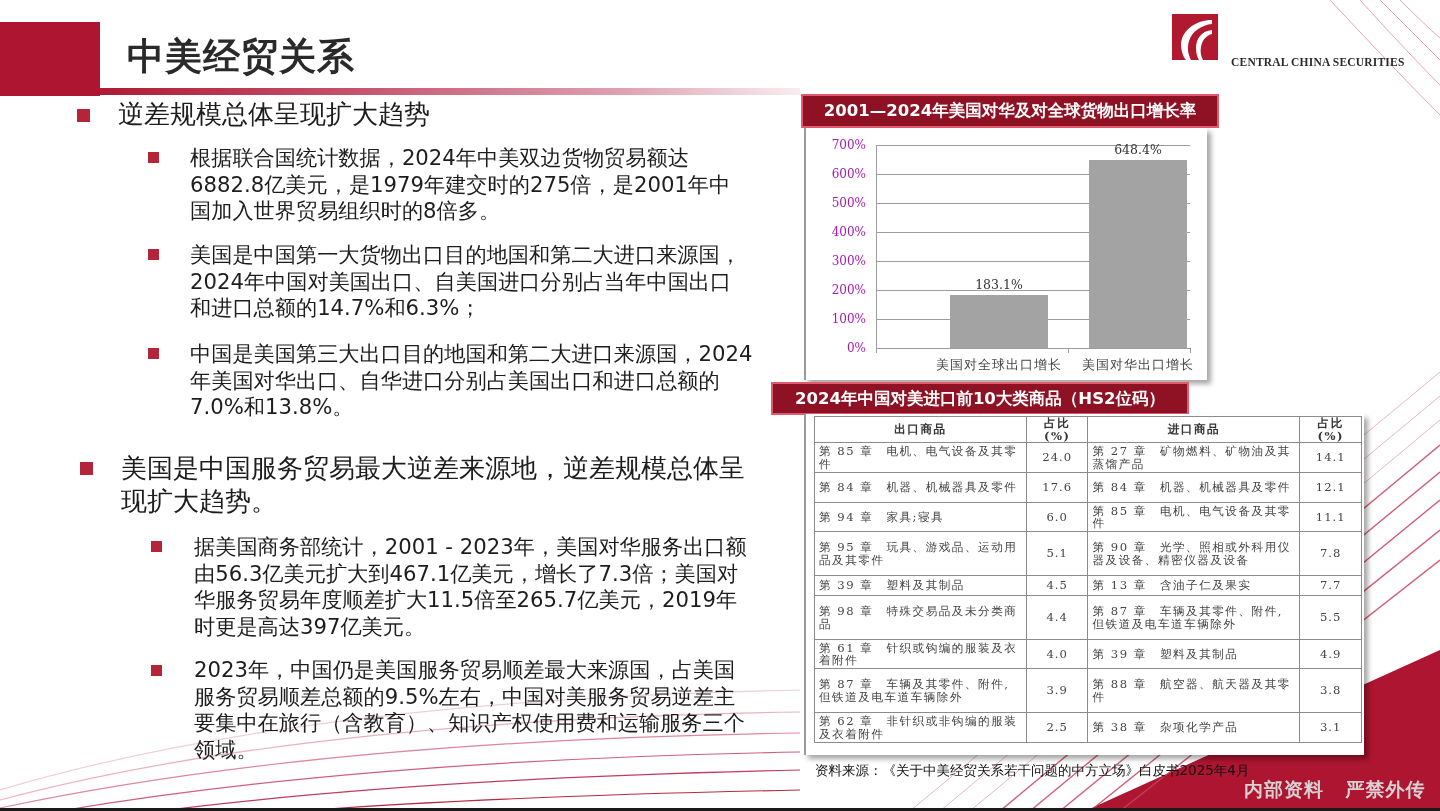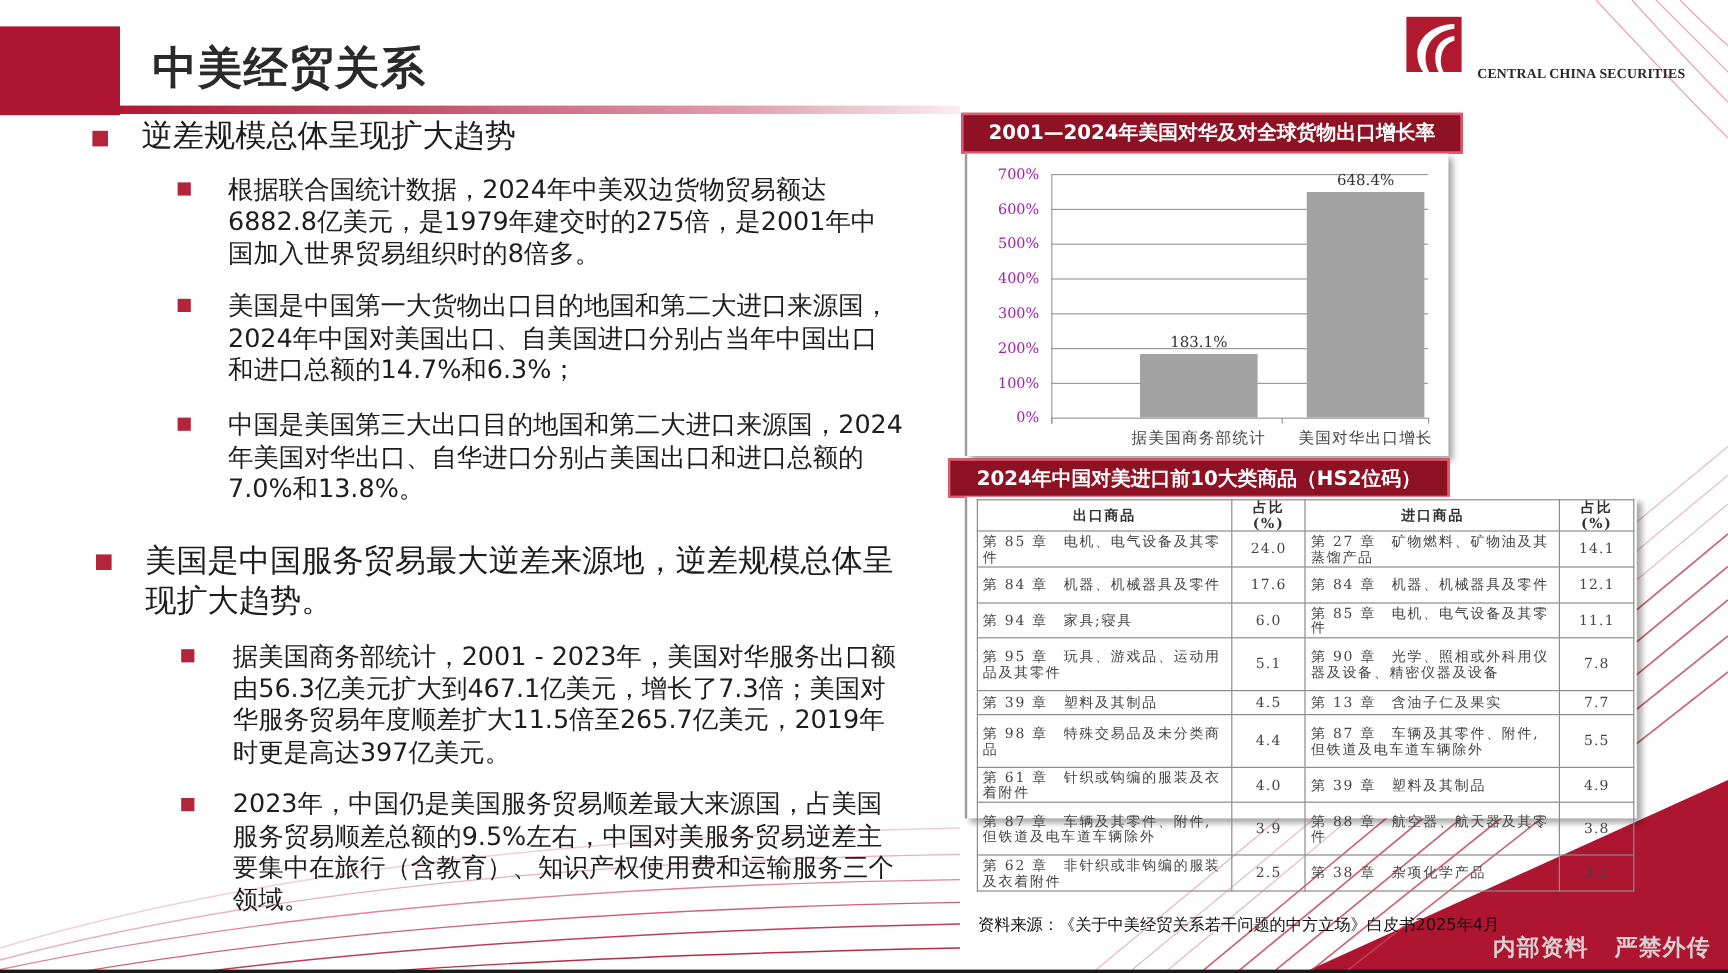--- a/index.html
+++ b/index.html
@@ -29,21 +29,21 @@
   
   .panel-hdr { position: absolute; background: #8e1224; color: #ffffff; font-weight: bold; font-size: 16.5px; text-align: center; line-height: 30px; border: 2px solid #e25a6e; font-family: "DejaVu Sans", sans-serif; }
   .chart-box { position: absolute; left: 804px; top: 128px; width: 403px; height: 252px; background: #fff; border-left: 2px solid #9a9a9a; box-shadow: 4px 4px 5px rgba(0,0,0,0.35); }
   .chart-inner { position: absolute; left: 0; top: 0; width: 100%; height: 100%; }
   .ytick { position: absolute; left: 12px; width: 48px; text-align: right; font-family: "DejaVu Serif", serif; font-size: 12px; color: #a21caf; line-height: 14px; }
   .gridline { position: absolute; left: 70px; width: 314px; height: 1px; background: #9c9c9c; }
   .bar { position: absolute; background: #a3a3a3; }
   .bar-label { position: absolute; font-family: "DejaVu Serif", serif; font-size: 12.5px; color: #333; text-align: center; width: 100px; }
   .cat-label { position: absolute; font-family: "DejaVu Serif", serif; font-size: 13px; color: #444; text-align: center; width: 160px; letter-spacing: 1px; }
 
-  .table-box { position: absolute; left: 804px; top: 414px; width: 403px; height: 268px; background: #fff; border-left: 2px solid #9a9a9a; box-shadow: 4px 4px 5px rgba(0,0,0,0.35); }
+  .table-box { position: absolute; left: 804px; top: 414px; width: 403px; height: 341px; background: #fff; border-left: 2px solid #9a9a9a; box-shadow: 4px 4px 5px rgba(0,0,0,0.35); }
   table.goods { position: absolute; left: 8px; top: 2px; width: 555px; border-collapse: collapse; font-family: "DejaVu Serif", serif; color: #444; }
   table.goods td, table.goods th { border: 1px solid #8c8c8c; font-size: 11.6px; line-height: 12.5px; padding: 0 4px; vertical-align: middle; font-weight: normal; }
   table.goods th { font-weight: bold; color: #333; letter-spacing: 1.5px; text-align: center; height: 24px; }
   table.goods td.num { text-align: center; width: 62px; letter-spacing: 1px; }
   table.goods td.item { width: 215px; letter-spacing: 1.5px; }
 
   .source { position: absolute; left: 815px; top: 762px; font-size: 13.5px; color: #111; font-family: "DejaVu Sans", sans-serif; }
   .watermark { position: absolute; left: 1244px; top: 777px; font-size: 19px; font-weight: bold; color: #d8d0d2; font-family: "DejaVu Sans", sans-serif; letter-spacing: 1px; word-spacing: 14px; }
   .bottom-line { position: absolute; left: 0; bottom: 0; width: 1440px; height: 3px; background: #1a1a1a; }
 </style>
@@ -133,32 +133,32 @@
       <div class="ytick" style="top: 97px;">400%</div>
       <div class="gridline" style="top: 104px;"></div>
       <div class="ytick" style="top: 68px;">500%</div>
       <div class="gridline" style="top: 75px;"></div>
       <div class="ytick" style="top: 39px;">600%</div>
       <div class="gridline" style="top: 46px;"></div>
       <div class="ytick" style="top: 10px;">700%</div>
       <div class="gridline" style="top: 17px;"></div>
       <div class="bar" style="left: 144px; top: 166.901px; width: 98px; height: 53.099px; background: rgb(163, 163, 163);"></div>
       <div class="bar-label" style="left: 143px; top: 148.901px;">183.1%</div>
-      <div class="cat-label" style="left: 113px; top: 228px;">据美国商务部统计</div>
+      <div class="cat-label" style="left: 113px; top: 228px;">美国对全球出口增长</div>
       <div class="bar" style="left: 283px; top: 31.964px; width: 98px; height: 188.036px; background: rgb(163, 163, 163);"></div>
       <div class="bar-label" style="left: 282px; top: 13.964px;">648.4%</div>
       <div class="cat-label" style="left: 252px; top: 228px;">美国对华出口增长</div>
       <div style="position: absolute; left: 70px; top: 220px; width: 1px; height: 5px; background: rgb(156, 156, 156);"></div>
       <div style="position: absolute; left: 262px; top: 220px; width: 1px; height: 5px; background: rgb(156, 156, 156);"></div>
       <div style="position: absolute; left: 384px; top: 220px; width: 1px; height: 5px; background: rgb(156, 156, 156);"></div>
       <div style="position: absolute; left: 70px; top: 17px; width: 1px; height: 208px; background: rgb(156, 156, 156);"></div>
     </div>
 </div>
 
-<div class="panel-hdr" style="left:790px; top:382px; width:418px; height:33px;">2024年中国对美进口前10大类商品（HS2位码）</div>
+<div class="panel-hdr" style="left:771px; top:382px; width:418px; height:33px;">2024年中国对美进口前10大类商品（HS2位码）</div>
 <div class="table-box" style="width:560px; left:804px;">
   <table class="goods" style="width:548px;">
     <thead>
       <tr>
         <th>出口商品</th>
         <th>占比(%)</th>
         <th>进口商品</th>
         <th>占比(%)</th>
       </tr>
     </thead>

